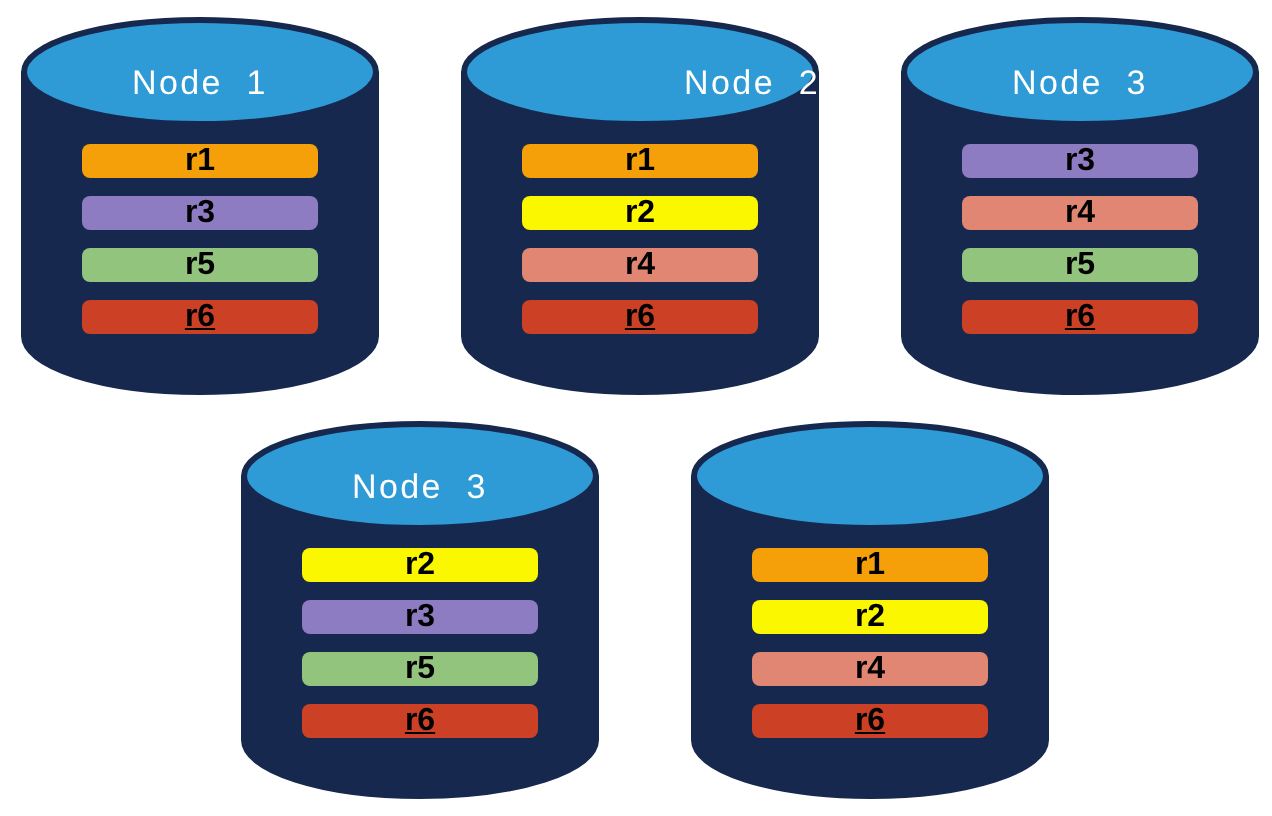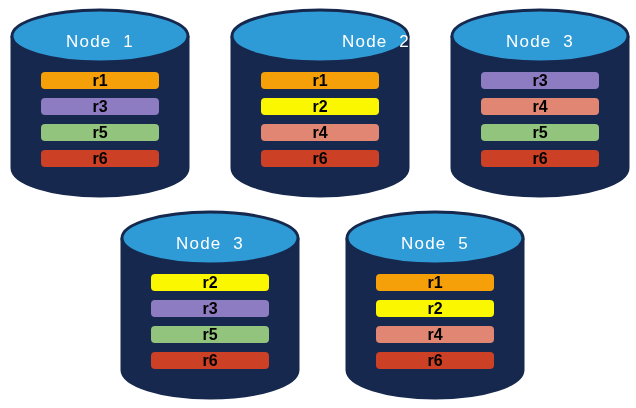--- a/index.html
+++ b/index.html
@@ -65,20 +65,21 @@
     margin-bottom: 9px;
     text-align: center;
     line-height: 17px;
     font-size: 16px;
     font-weight: bold;
     color: #000000;
     font-family: "Liberation Sans", sans-serif;
   }
   .replica-bar:last-child {
     margin-bottom: 0;
+    text-decoration: underline;
   }
 </style>
 </head>
 <body>
 
 <div id="canvas">
     <div class="node" style="left: 10px; top: 10px;">
       <svg class="node-svg" viewBox="0 0 180 186">
         <path d="M2,26 L2,158 A88,28 0 0 0 178,158 L178,26 A88,26 0 0 1 2,26 Z" fill="#16284d" stroke="#16284d" stroke-width="3"></path>
         <ellipse cx="90" cy="26" rx="88" ry="26" fill="#2e9bd6" stroke="#16284d" stroke-width="3"></ellipse>
@@ -128,21 +129,20 @@
         <div class="replica-bar" style="background: rgb(142, 124, 195); color: rgb(0, 0, 0);">r3</div>
         <div class="replica-bar" style="background: rgb(147, 196, 125); color: rgb(0, 0, 0);">r5</div>
         <div class="replica-bar" style="background: rgb(204, 65, 37); color: rgb(0, 0, 0);">r6</div>
       </div>
     </div>
     <div class="node" style="left: 345px; top: 212px;">
       <svg class="node-svg" viewBox="0 0 180 186">
         <path d="M2,26 L2,158 A88,28 0 0 0 178,158 L178,26 A88,26 0 0 1 2,26 Z" fill="#16284d" stroke="#16284d" stroke-width="3"></path>
         <ellipse cx="90" cy="26" rx="88" ry="26" fill="#2e9bd6" stroke="#16284d" stroke-width="3"></ellipse>
       </svg>
-      <div class="node-title" style="color: rgb(255, 255, 255);">Node  5</div>
       <div class="replica-stack">
         <div class="replica-bar" style="background: rgb(245, 160, 9); color: rgb(0, 0, 0);">r1</div>
         <div class="replica-bar" style="background: rgb(251, 247, 0); color: rgb(0, 0, 0);">r2</div>
         <div class="replica-bar" style="background: rgb(224, 134, 114); color: rgb(0, 0, 0);">r4</div>
         <div class="replica-bar" style="background: rgb(204, 65, 37); color: rgb(0, 0, 0);">r6</div>
       </div>
     </div>
   </div>
 
 </body></html>

